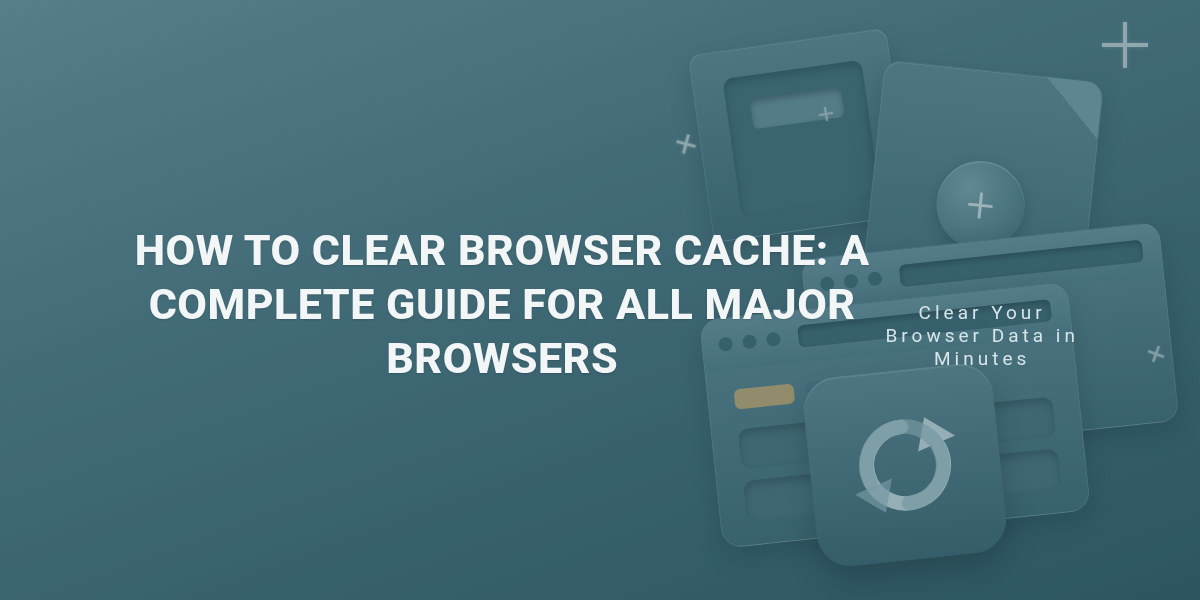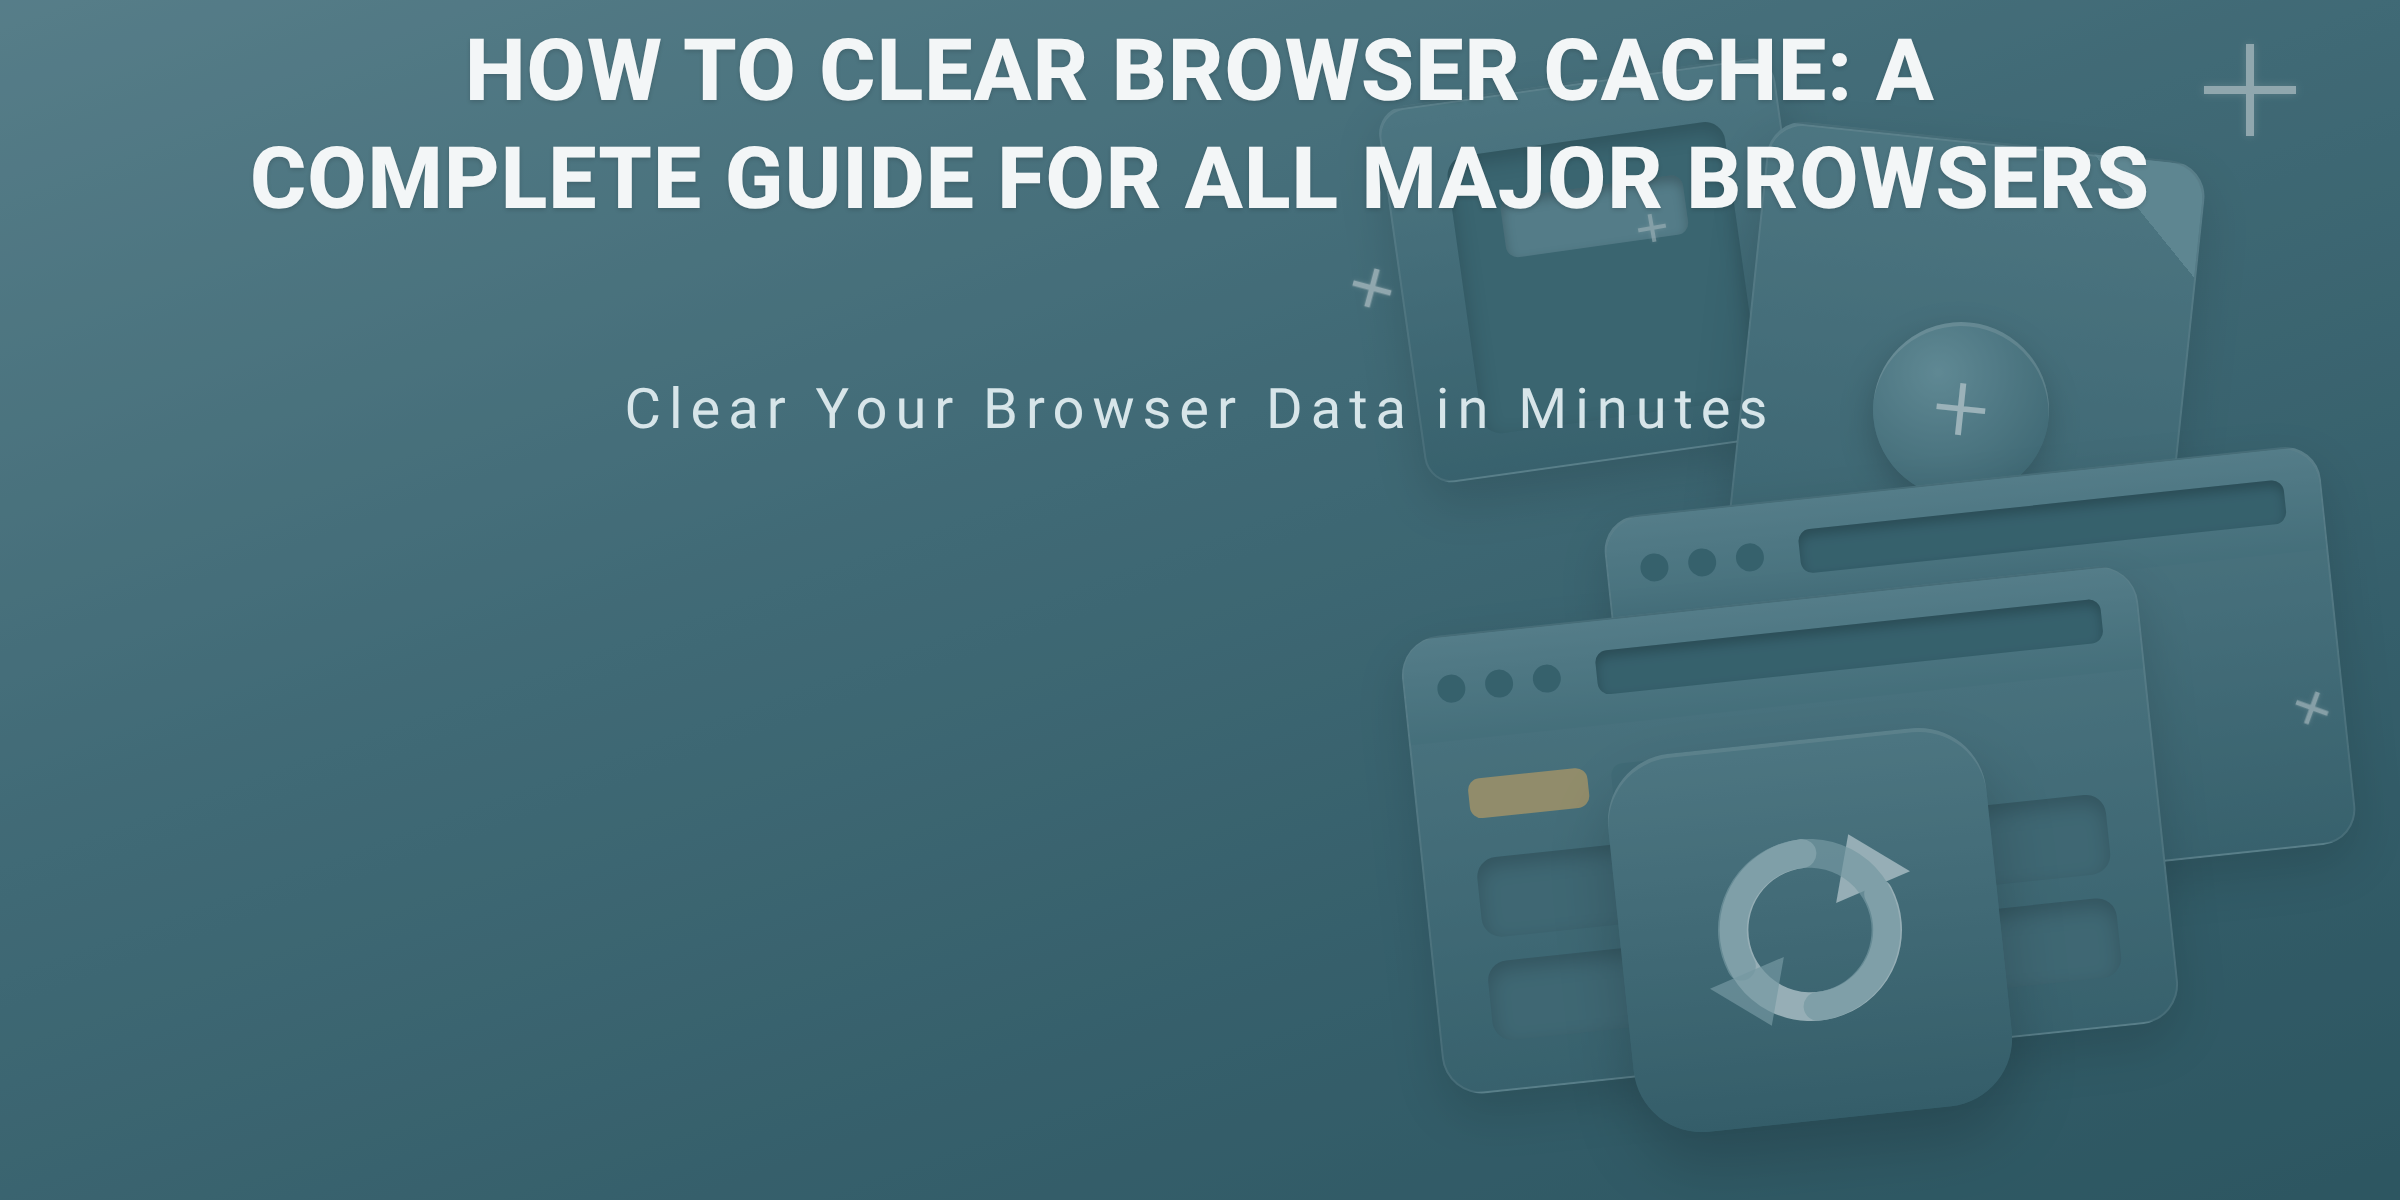--- a/index.html
+++ b/index.html
@@ -15,38 +15,38 @@
     position: absolute;
     inset: 0;
     background: rgba(44, 80, 92, 0.35);
     z-index: 2;
   }
   .content {
     position: absolute;
     inset: 0;
     z-index: 3;
     display: flex;
-    flex-direction: column;
+    flex-direction: row;
     align-items: center;
     text-align: center;
     padding: 0 120px;
   }
   .title {
     color: #f3f6f7;
     font-size: 43px;
     font-weight: 800;
     line-height: 1.25;
     letter-spacing: 0.5px;
     text-transform: uppercase;
     text-shadow: 0 1px 2px rgba(0,0,0,0.15);
     margin-top: 10px;
   }
   .subtitle {
     color: #d7e5e9;
-    font-size: 28px;
+    font-size: 19px;
     font-weight: 400;
     letter-spacing: 4px;
     margin-top: 70px;
   }
   
   .art { position: absolute; z-index: 1; }
   .card {
     border-radius: 14px;
     background: linear-gradient(180deg, #5f8a96, #3f6b77);
     box-shadow: 0 10px 24px rgba(0,0,0,0.18), inset 0 1px 0 rgba(255,255,255,0.15);

